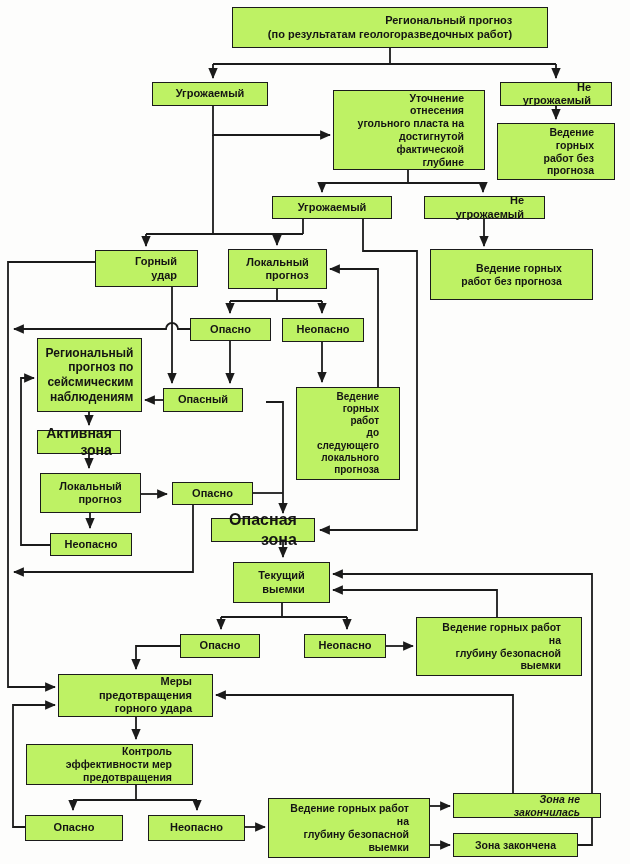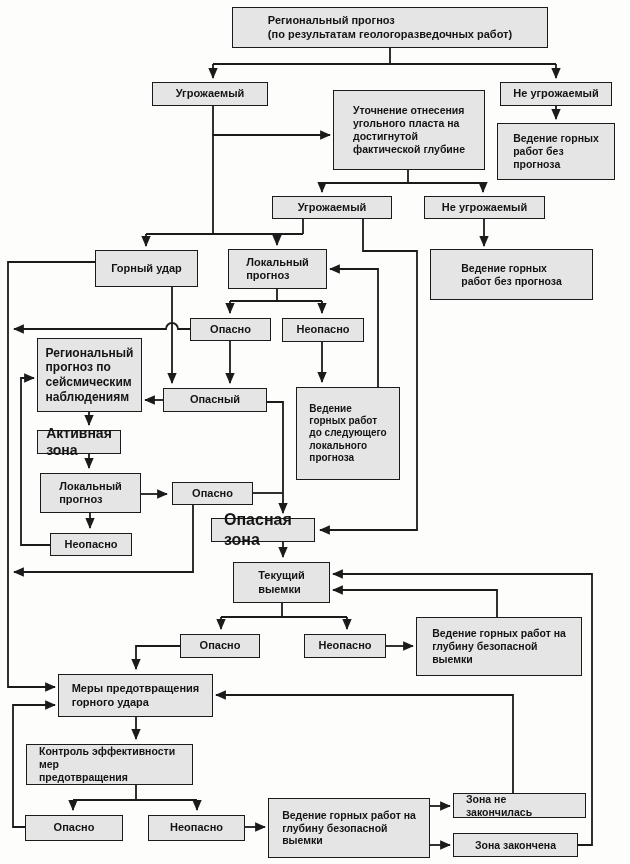--- a/index.html
+++ b/index.html
@@ -3,23 +3,23 @@
 <meta charset="utf-8">
 <style>
   html,body{margin:0;padding:0;background:#ffffff;}
   #stage{
     position:relative;width:630px;height:864px;background:#fdfdfc;
     font-family:"Liberation Sans","DejaVu Sans",sans-serif;overflow:hidden;
   }
   #wires{position:absolute;left:0;top:0;z-index:1;}
   .node{
     position:absolute;z-index:2;box-sizing:border-box;
-    border:1.6px solid #1b1b1b;background:#e5e5e5;color:#141414;
-    display:flex;align-items:center;justify-content:center;text-align:left;
-    font-weight:bold;line-height:1.22;white-space:pre-line;padding:1px 12px;
+    border:1.6px solid #1b1b1b;background:#bef264;color:#141414;
+    display:flex;align-items:center;justify-content:center;text-align:right;
+    font-weight:bold;line-height:1.22;white-space:pre-line;padding:1px 20px;
   }
 </style>
 </head>
 <body>
 
 <div id="stage">
   <svg id="wires" width="630" height="864" viewBox="0 0 630 864">
     <defs>
       <marker id="arr" markerWidth="6.5" markerHeight="5.4" refX="5.5" refY="2.6" orient="auto">
         <path d="M0 0 L6 2.6 L0 5.2 Z" fill="#1b1b1b" stroke="none"></path>
@@ -101,21 +101,21 @@
 работ без прогноза</div>
       <div class="node" style="left: 95px; top: 250px; width: 103px; height: 37px; font-size: 11px;">Горный удар</div>
       <div class="node" style="left: 228px; top: 249px; width: 99px; height: 40px; font-size: 11px;">Локальный
 прогноз</div>
       <div class="node" style="left: 190px; top: 318px; width: 81px; height: 23px; font-size: 11px;">Опасно</div>
       <div class="node" style="left: 282px; top: 318px; width: 82px; height: 24px; font-size: 11px;">Неопасно</div>
       <div class="node" style="left: 37px; top: 338px; width: 105px; height: 74px; font-size: 12px;">Региональный
 прогноз по
 сейсмическим
 наблюдениям</div>
-      <div class="node" style="left: 163px; top: 388px; width: 104px; height: 24px; font-size: 11px;">Опасный</div>
+      <div class="node" style="left: 163px; top: 388px; width: 80px; height: 24px; font-size: 11px;">Опасный</div>
       <div class="node" style="left: 296px; top: 387px; width: 104px; height: 93px; font-size: 10px;">Ведение
 горных работ
 до следующего
 локального
 прогноза</div>
       <div class="node" style="left: 37px; top: 430px; width: 84px; height: 24px; font-size: 14px;">Активная зона</div>
       <div class="node" style="left: 40px; top: 473px; width: 101px; height: 40px; font-size: 11px;">Локальный
 прогноз</div>
       <div class="node" style="left: 172px; top: 482px; width: 81px; height: 23px; font-size: 11px;">Опасно</div>
       <div class="node" style="left: 50px; top: 533px; width: 82px; height: 23px; font-size: 11px;">Неопасно</div>
@@ -129,16 +129,16 @@
 выемки</div>
       <div class="node" style="left: 58px; top: 674px; width: 155px; height: 43px; font-size: 11px;">Меры предотвращения
 горного удара</div>
       <div class="node" style="left: 26px; top: 744px; width: 167px; height: 41px; font-size: 10.5px;">Контроль эффективности мер
 предотвращения</div>
       <div class="node" style="left: 25px; top: 815px; width: 98px; height: 26px; font-size: 11px;">Опасно</div>
       <div class="node" style="left: 148px; top: 815px; width: 97px; height: 26px; font-size: 11px;">Неопасно</div>
       <div class="node" style="left: 268px; top: 798px; width: 162px; height: 60px; font-size: 10.5px;">Ведение горных работ на
 глубину безопасной
 выемки</div>
-      <div class="node" style="left: 453px; top: 793px; width: 133px; height: 25px; font-size: 10.5px;">Зона не закончилась</div>
+      <div class="node" style="left: 453px; top: 793px; width: 148px; height: 25px; font-size: 10.5px; font-style: italic;">Зона не закончилась</div>
       <div class="node" style="left: 453px; top: 833px; width: 125px; height: 24px; font-size: 10.5px;">Зона закончена</div>
     </div>
 </div>
 
 </body></html>

